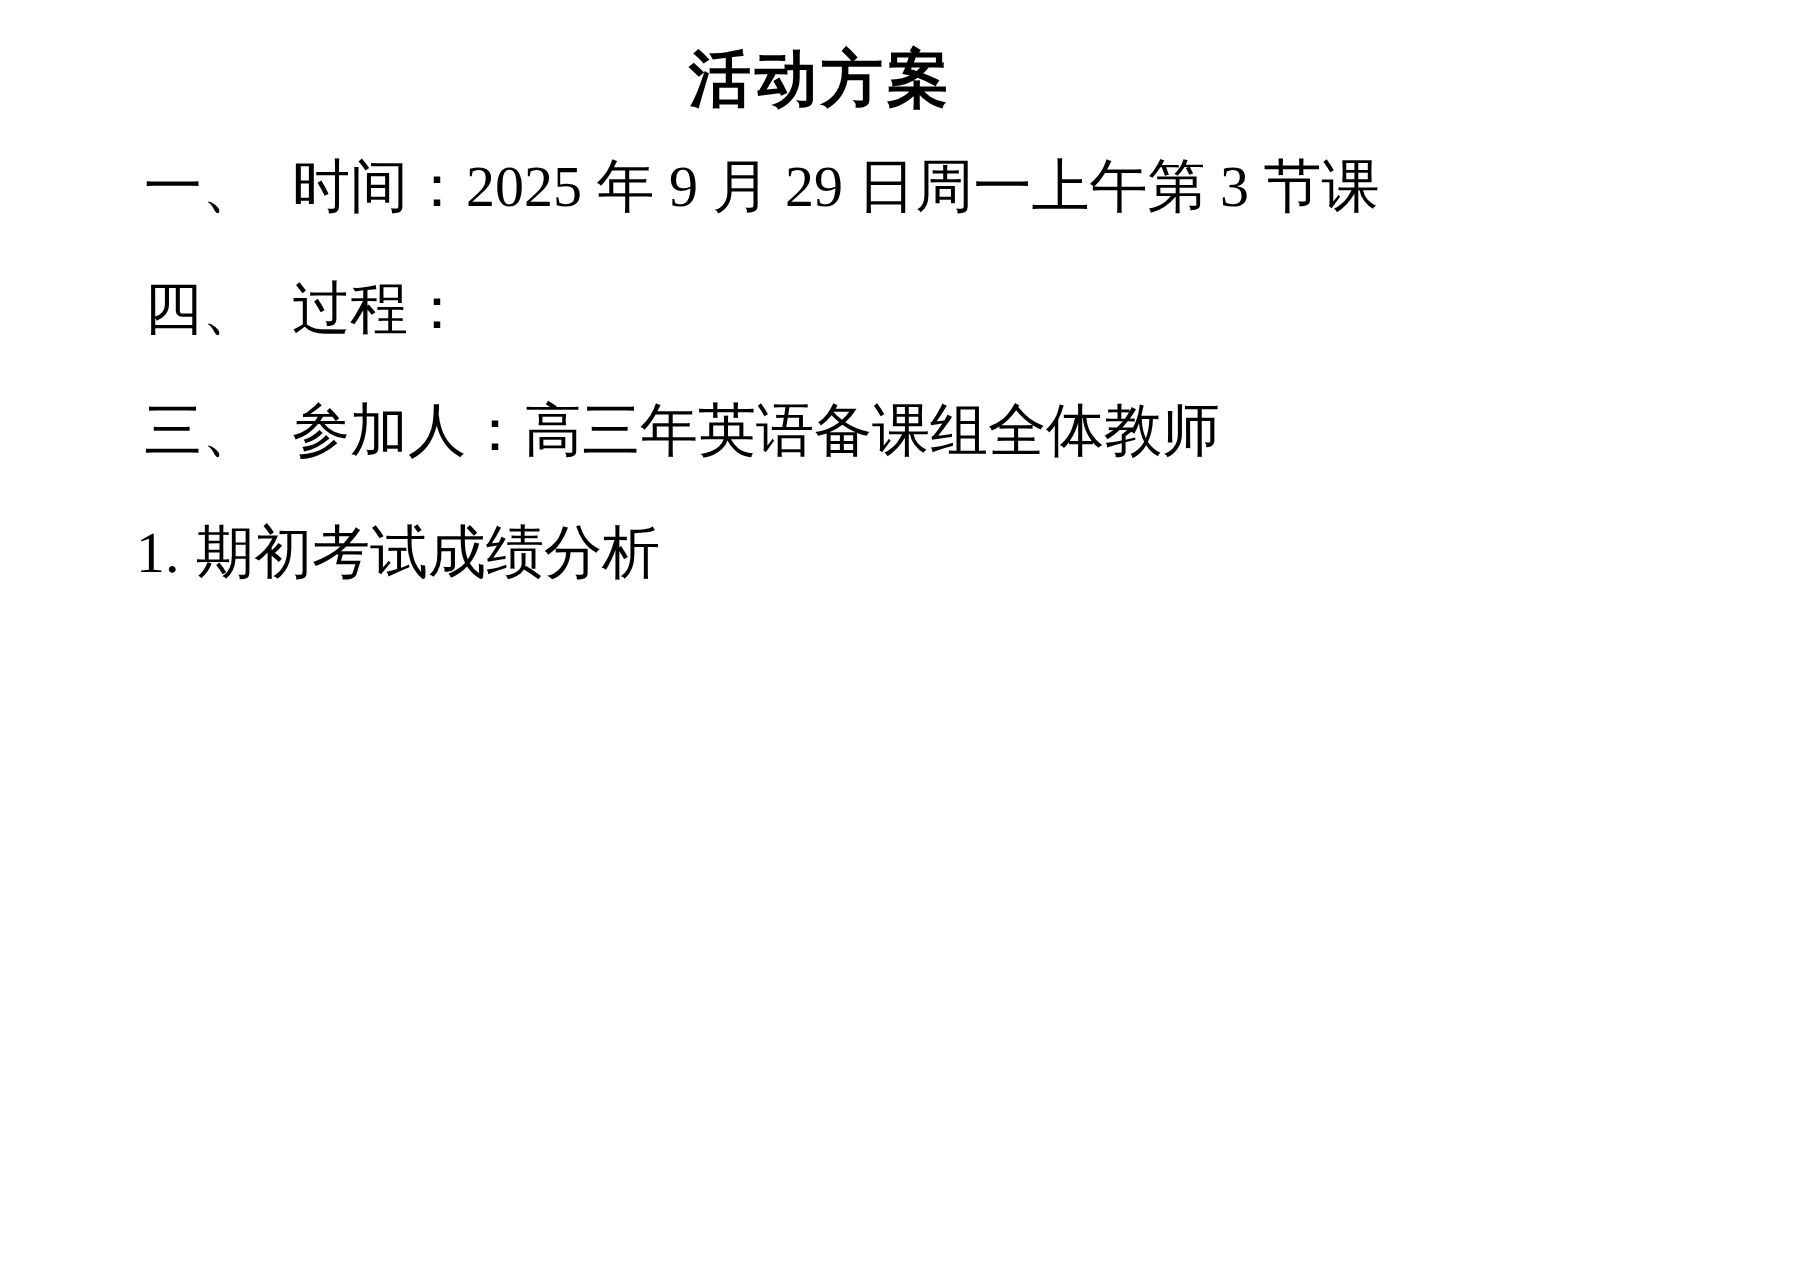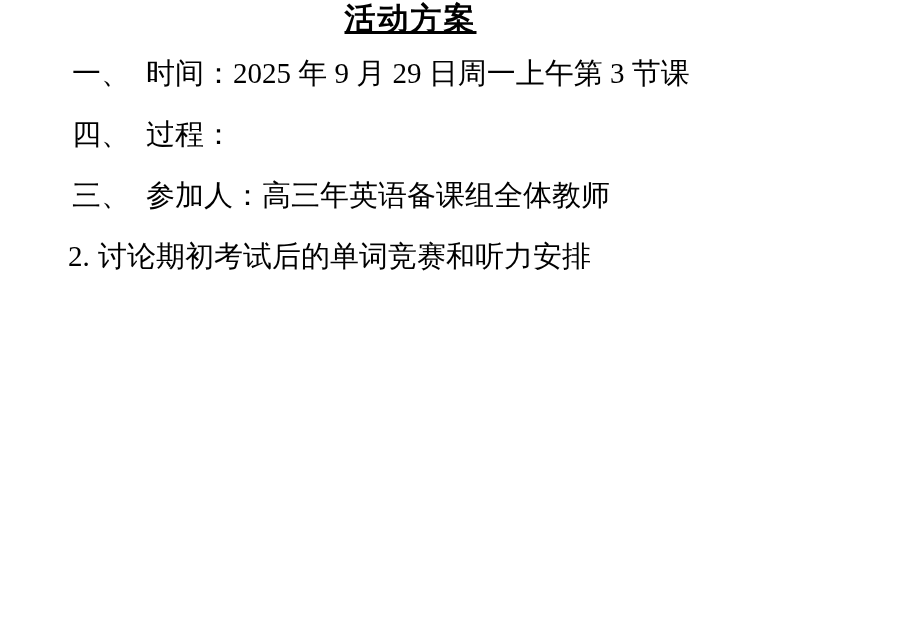--- a/index.html
+++ b/index.html
@@ -11,23 +11,22 @@
     width: 899px;
     height: 642px;
     font-family: "Liberation Serif", "DejaVu Serif", serif;
     color: #000000;
     overflow: hidden;
   }
   .page {
     width: 821px;
     height: 642px;
     box-sizing: border-box;
-    padding: 0 40px 0 40px;
+    padding: 21px 40px 0 40px;
     position: relative;
-    text-decoration: underline;
   }
   .doc-title {
     text-align: center;
     font-size: 31px;
     font-weight: bold;
     letter-spacing: 2px;
     line-height: 1.2;
     margin: 0 0 22px 0;
   }
   .line {
@@ -71,20 +70,20 @@
 
 
   <div class="line level1">
     <span class="num num-cn">四、</span><span class="txt">过程：</span>
   </div>
 
   <div class="line level1">
     <span class="num num-cn">三、</span><span class="txt">参加人：高三年英语备课组全体教师</span>
   </div>
 
+  <div class="line level2">
+    <span class="num num-ar">1.</span><span class="txt">期初考试成绩分析</span>
+  </div>
 
-  <div class="line level2">
-    <span class="num num-ar">2.</span><span class="txt">讨论期初考试后的单词竞赛和听力安排</span>
-  </div>
 
 
 
 </div>
 
 </body></html>

